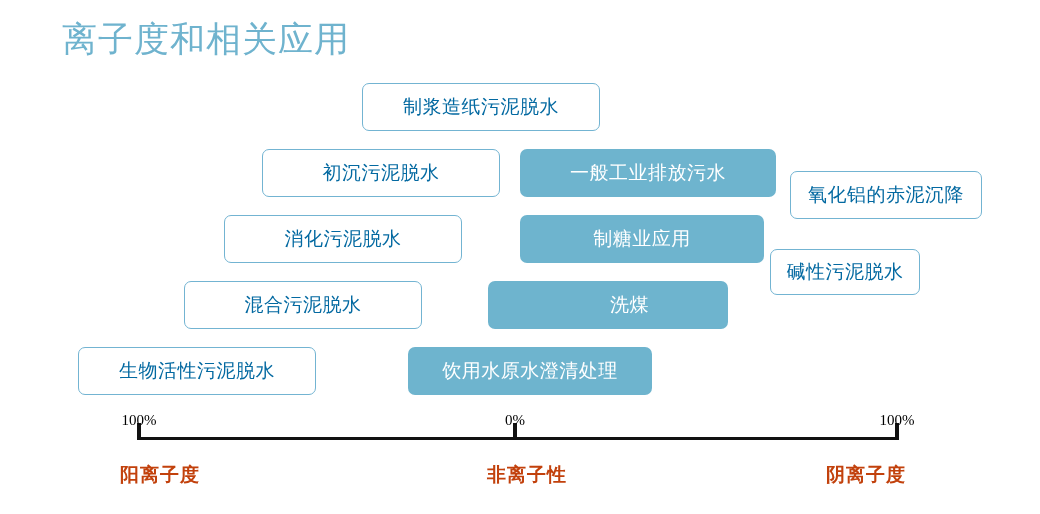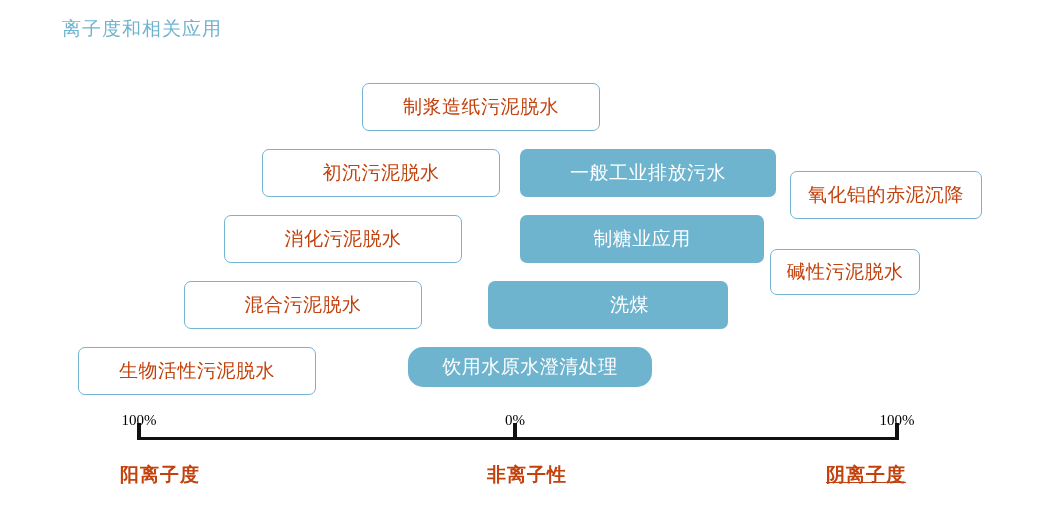--- a/index.html
+++ b/index.html
@@ -15,42 +15,42 @@
     position: relative;
     width: 1040px;
     height: 514px;
     background: #ffffff;
     overflow: hidden;
   }
   .title {
     position: absolute;
     left: 62px;
     top: 16px;
-    font-size: 19px;
+    font-size: 35px;
     letter-spacing: 1px;
     color: #6FB3CE;
     white-space: nowrap;
     font-weight: 400;
   }
   .box {
     position: absolute;
     box-sizing: border-box;
     border-radius: 7px;
     display: flex;
     align-items: center;
     justify-content: center;
     font-size: 19px;
     line-height: 1.2;
     white-space: nowrap;
     letter-spacing: 0.5px;
   }
   .box.outline {
     background: #ffffff;
     border: 1.6px solid #73B4D2;
-    color: #c2410c;
+    color: #0369a1;
   }
   .box.filled {
     background: #6EB4CE;
     border: none;
     color: #ffffff;
   }
   .axis-line {
     position: absolute;
     background: #111111;
   }
@@ -86,30 +86,30 @@
       <div class="box outline" style="left: 362px; top: 83px; width: 238px; height: 48px;">制浆造纸污泥脱水</div>
       <div class="box outline" style="left: 262px; top: 149px; width: 238px; height: 48px;">初沉污泥脱水</div>
       <div class="box filled" style="left: 520px; top: 149px; width: 256px; height: 48px; text-align: right;">一般工业排放污水</div>
       <div class="box outline" style="left: 790px; top: 171px; width: 192px; height: 48px;">氧化铝的赤泥沉降</div>
       <div class="box outline" style="left: 224px; top: 215px; width: 238px; height: 48px;">消化污泥脱水</div>
       <div class="box filled" style="left: 520px; top: 215px; width: 244px; height: 48px;">制糖业应用</div>
       <div class="box outline" style="left: 770px; top: 249px; width: 150px; height: 46px;">碱性污泥脱水</div>
       <div class="box outline" style="left: 184px; top: 281px; width: 238px; height: 48px;">混合污泥脱水</div>
       <div class="box filled" style="left: 488px; top: 281px; width: 240px; height: 48px; padding-left: 43px;">洗煤</div>
       <div class="box outline" style="left: 78px; top: 347px; width: 238px; height: 48px;">生物活性污泥脱水</div>
-      <div class="box filled" style="left: 408px; top: 347px; width: 244px; height: 40px; border-radius: 15px;">饮用水原水澄清处理</div>
+      <div class="box filled" style="left: 408px; top: 347px; width: 244px; height: 48px;">饮用水原水澄清处理</div>
     </div>
 
   <div class="axis-line" style="left:139px; top:437px; width:760px; height:3px;"></div>
 
   <div id="axis-layer">
       <div class="tick" style="left: 137px; top: 423px; height: 17px;"></div>
       <div class="tick-label" style="left: 109px; top: 412px; width: 60px; text-align: center;">100%</div>
       <div class="tick" style="left: 513px; top: 423px; height: 17px;"></div>
       <div class="tick-label" style="left: 485px; top: 412px; width: 60px; text-align: center;">0%</div>
       <div class="tick" style="left: 895px; top: 423px; height: 17px;"></div>
       <div class="tick-label" style="left: 867px; top: 412px; width: 60px; text-align: center;">100%</div>
       <div class="axis-caption" style="left: 120px; top: 462px;">阳离子度</div>
       <div class="axis-caption" style="left: 487px; top: 462px;">非离子性</div>
-      <div class="axis-caption" style="left: 826px; top: 462px; text-decoration: underline;">阴离子度</div>
+      <div class="axis-caption" style="left: 826px; top: 462px;">阴离子度</div>
     </div>
 
 </div>
 
 </body></html>

